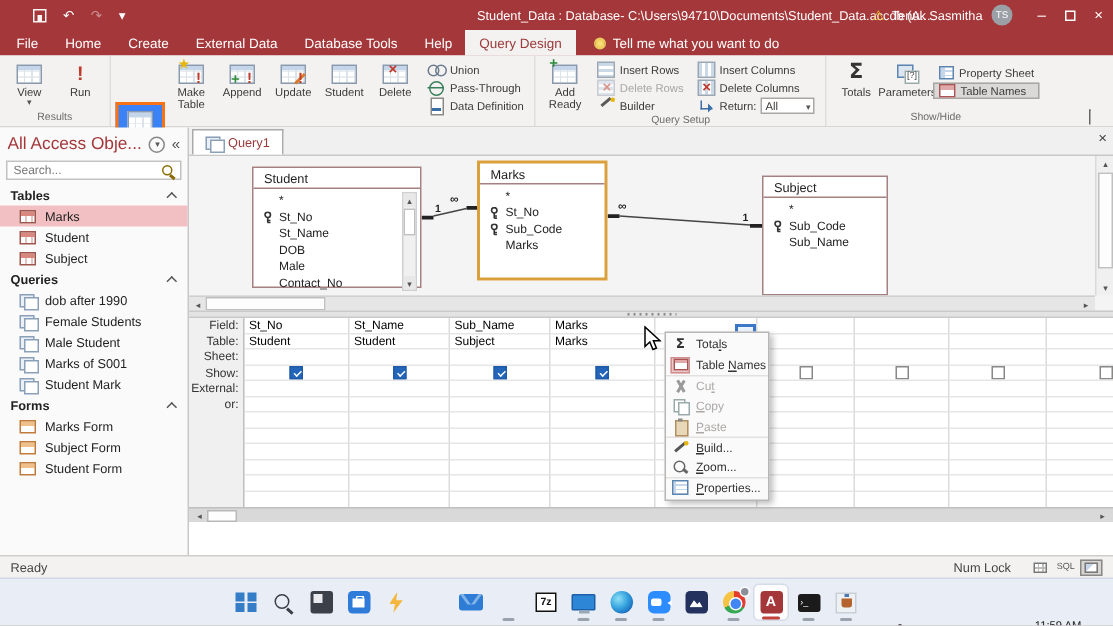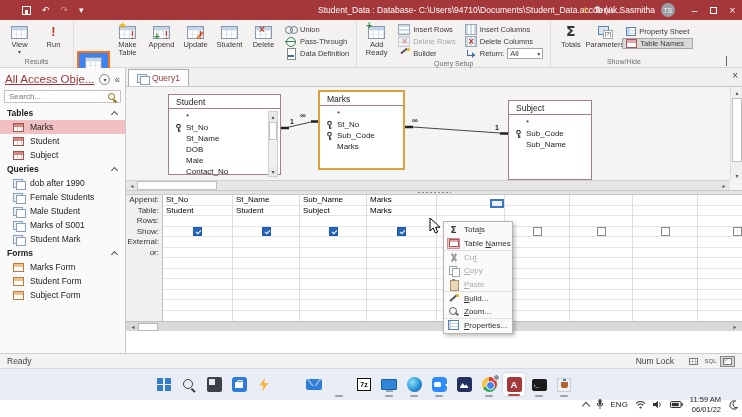--- a/index.html
+++ b/index.html
@@ -81,21 +81,21 @@
   .tnic { width:11px; height:9px; border:1px solid #A55; background:linear-gradient(#E0A8A8 0 3px, rgba(0,0,0,0) 3px), #fff; }
   .rib-collapse { position:absolute; right:6px; bottom:2px; width:10px; height:8px; }
   .chev-up { width:5px; height:5px; border-left:1px solid #666; border-top:1px solid #666; transform:rotate(45deg); }
 
   
   .main { display:flex; height:285px; }
 
   
   .sidebar { width:126px; background:#FAFAFA; border-right:1px solid #C8C8C8; position:relative; font-size:8.5px; color:#222; }
   .sb-head { height:22px; display:flex; align-items:center; padding:0 5px; }
-  .sb-title { color:#A4373A; font-size:11.5px; white-space:nowrap; overflow:hidden; flex:1;text-decoration:underline; }
+  .sb-title { color:#A4373A; font-size:11.5px; white-space:nowrap; overflow:hidden; flex:1; }
   .sb-menu-ic { width:11px; height:11px; border:1px solid #888; border-radius:50%; display:flex; align-items:center; justify-content:center; font-size:6px; color:#555; margin-right:4px; }
   .sb-shutter { font-size:10px; color:#555; }
   .sb-search { margin:0 4px; height:13px; border:1px solid #C4C2C0; background:#fff; display:flex; align-items:center; }
   .sb-search input { flex:1; border:none; outline:none; font-size:8px; color:#777; padding:0 4px; font-family:"Liberation Sans",sans-serif; background:rgba(0,0,0,0); min-width:0;}
   .mag { width:7px; height:7px; border:1.5px solid #8a6a00; border-radius:50%; position:relative; margin-right:5px; flex:none;}
   .mag::after { content:""; position:absolute; left:5px; top:5px; width:4px; height:1.5px; background:#8a6a00; transform:rotate(40deg); transform-origin:0 0; }
   .sb-list { margin-top:3px; }
   .sb-sec { display:flex; align-items:center; height:14px; padding:0 8px 0 7px; font-weight:bold; font-size:8.5px; }
   .sb-chev { width:5px; height:5px; border-left:1px solid #555; border-top:1px solid #555; transform:rotate(45deg); margin-left:auto; margin-top:2px; }
   .sb-item { display:flex; align-items:center; gap:6px; height:14px; padding-left:13px; }
@@ -257,20 +257,35 @@
       <span class="uname">Tenuk Sasmitha</span>
       <span class="avatar">TS</span>
       <span class="winbtn">–</span>
       <span class="winbtn">
           <span class="maxbox"></span>
         </span>
       <span class="winbtn">×</span>
     </div>
   </div>
 
+  <div class="menubar">
+    <span style="display:flex">
+        <span class="menu-item">File</span>
+        <span class="menu-item">Home</span>
+        <span class="menu-item">Create</span>
+        <span class="menu-item">External Data</span>
+        <span class="menu-item">Database Tools</span>
+        <span class="menu-item">Help</span>
+        <span class="menu-item active">Query Design</span>
+      </span>
+    <div class="tellme">
+      <span class="bulb"></span>
+      <span>Tell me what you want to do</span>
+    </div>
+  </div>
 
   <div class="ribbon">
     <div class="rgroup">
       <div class="rgc">
         <div class="bigbtn">
           <span class="bicon">
               <span class="tblic"></span>
             </span>
           <span>View</span>
           <span class="ddv">▾</span>
@@ -479,25 +494,25 @@
           <div class="sb-sec">
             <span>Forms</span>
             <span class="sb-chev"></span>
           </div>
           <div class="sb-item">
             <span class="sb-icn form"></span>
             <span>Marks Form</span>
           </div>
           <div class="sb-item">
             <span class="sb-icn form"></span>
-            <span>Student Form</span>
+            <span>Subject Form</span>
           </div>
           <div class="sb-item">
             <span class="sb-icn form"></span>
-            <span>Subject Form</span>
+            <span>Student Form</span>
           </div>
         </div>
     </div>
 
     <div class="docarea">
       <div class="tabstrip">
         <div class="doctab">
           <span class="sb-icn query"></span>
           <span>Query1</span>
         </div>
@@ -630,23 +645,23 @@
           <span class="dhs-r">▸</span>
         </div>
       </div>
 
       <div class="splitter">
           <span class="split-dots"></span>
         </div>
 
       <div class="gridpane">
         <div class="glabels" id="glabels">
-            <div class="glabel">Append:</div>
+            <div class="glabel">Field:</div>
             <div class="glabel">Table:</div>
-            <div class="glabel">Rows:</div>
+            <div class="glabel">Sheet:</div>
             <div class="glabel">Show:</div>
             <div class="glabel">External:</div>
             <div class="glabel">or:</div>
             <div class="glabel"></div>
             <div class="glabel"></div>
             <div class="glabel"></div>
             <div class="glabel"></div>
             <div class="glabel"></div>
           </div>
         <div class="gcols" id="gcols">

